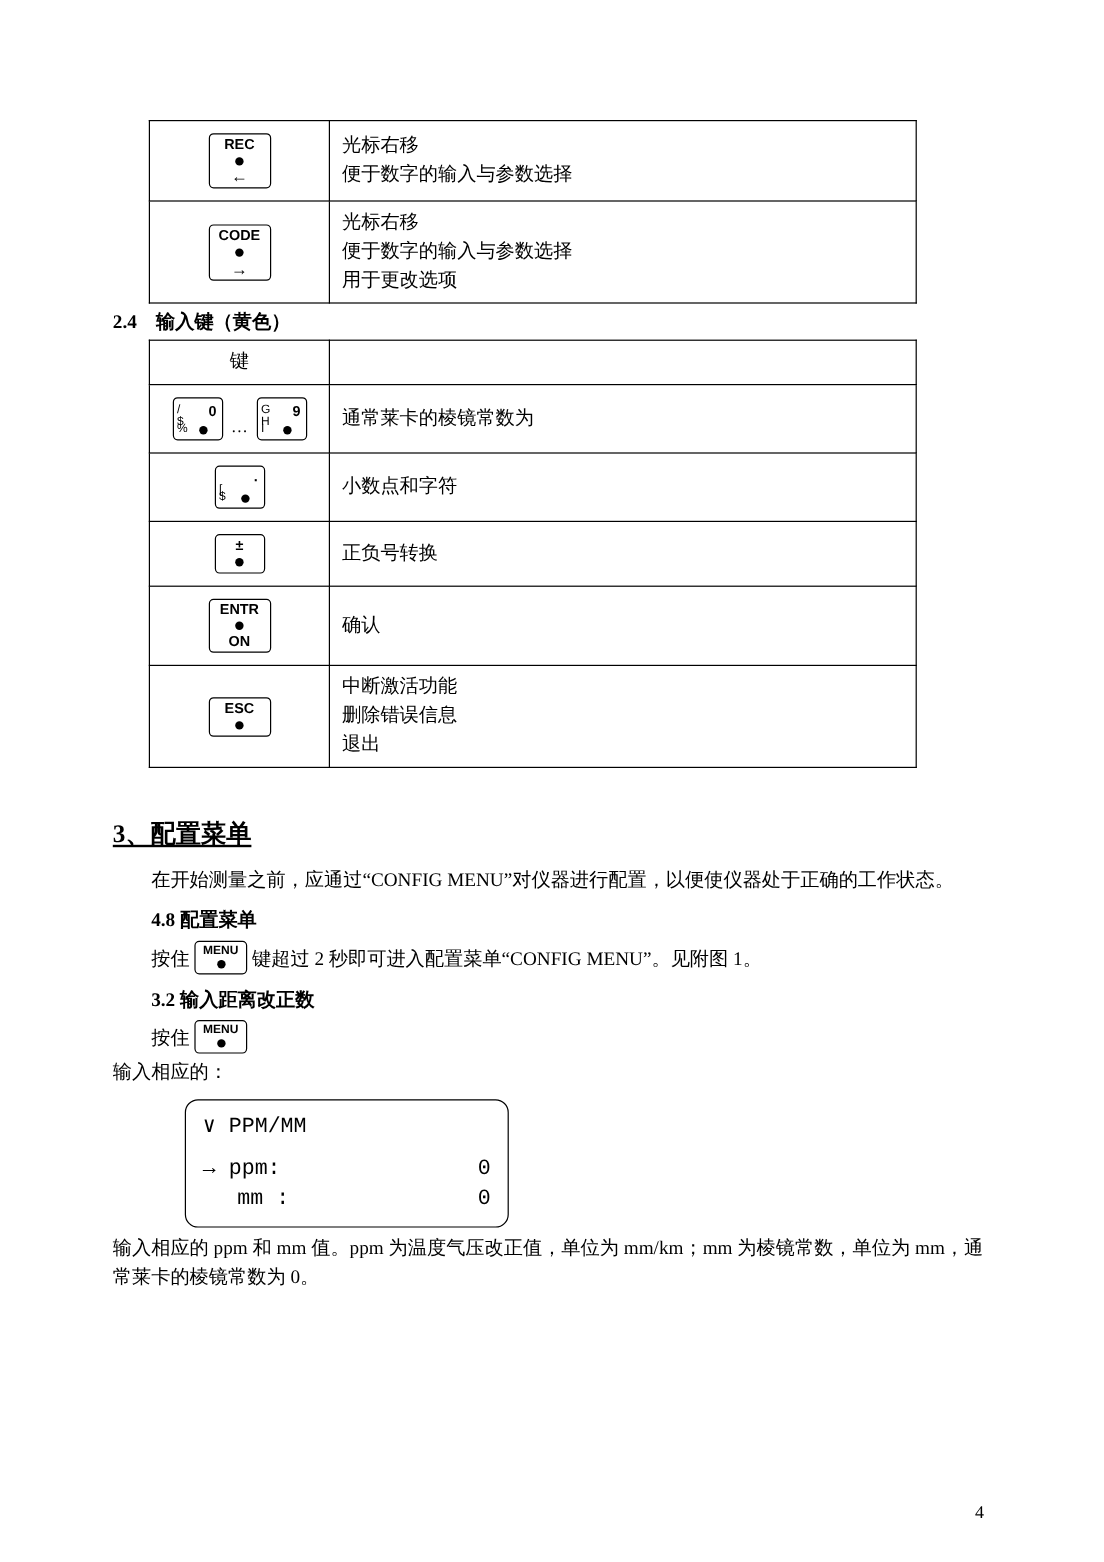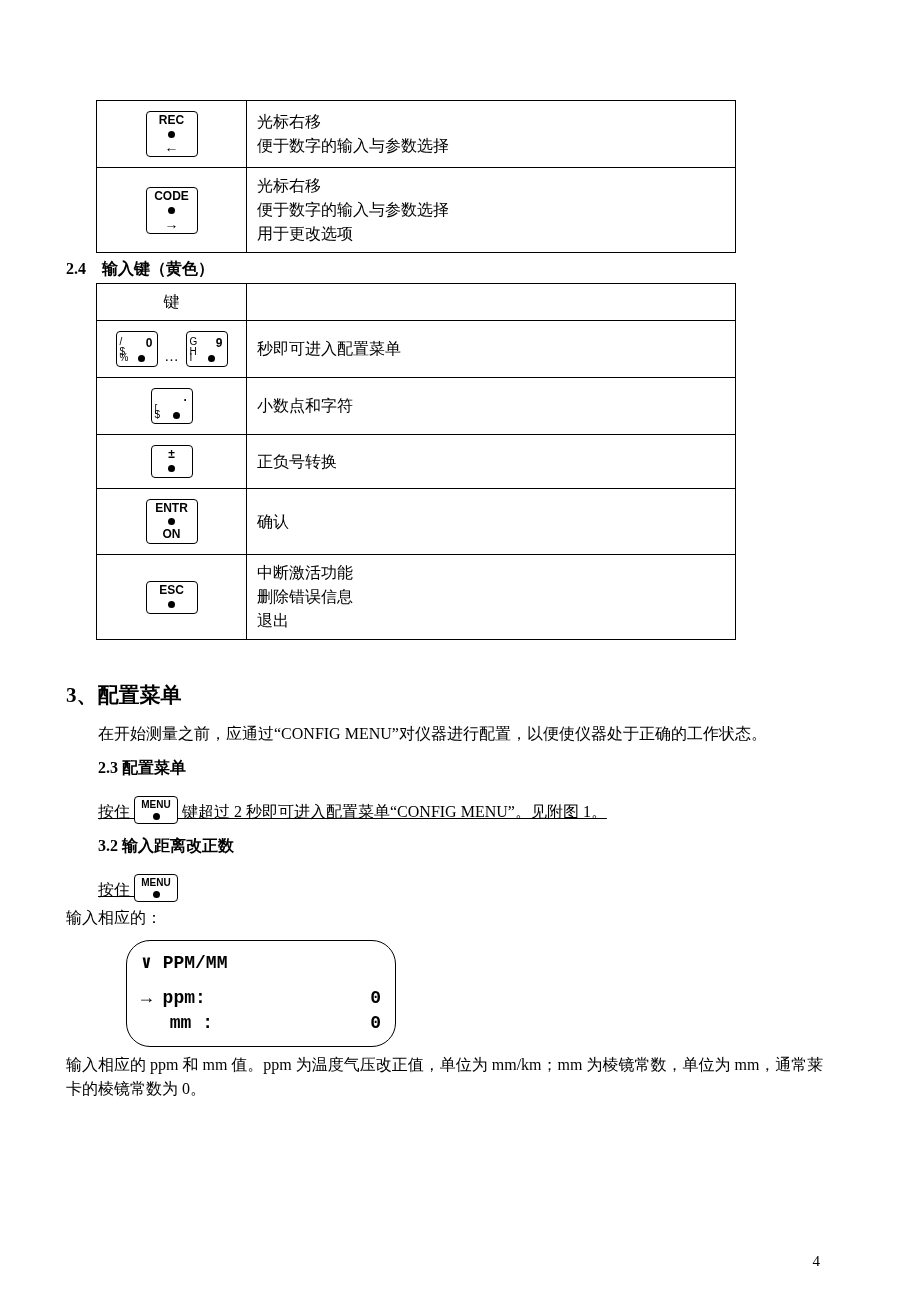--- a/index.html
+++ b/index.html
@@ -8,21 +8,21 @@
     background: #fff;
     font-family: "SimSun", "宋体", serif;
     font-size: 16px;
     color: #000;
     line-height: 1.5;
   }
   .page {
     width: 920px;
     min-height: 1302px;
     margin: 0 auto;
-    padding: 100px 90px 40px 66px;
+    padding: 100px 90px 40px 94px;
     box-sizing: border-box;
     position: relative;
   }
   table.keytable {
     border-collapse: collapse;
     width: 640px;
     margin-left: 30px;
     table-layout: fixed;
   }
   table.keytable td {
@@ -74,36 +74,36 @@
   .numkey .ml { position: absolute; left: 3px; top: 12px; }
   .numkey .bl { position: absolute; left: 3px; bottom: 1px; }
   .numkey .tr { position: absolute; right: 4px; top: 2px; font-size: 12px; font-weight: bold; }
   .numkey .brdot {
     position: absolute; right: 12px; bottom: 4px;
     width: 7px; height: 7px; background: #000; border-radius: 50%;
   }
   .elps { font-size: 14px; vertical-align: bottom; margin: 0 2px; }
 
   .sect-sub { font-size: 16px; font-weight: bold; margin: 4px 0 2px 0; }
-  h2.h3 { font-size: 21px; font-weight: bold; margin: 40px 0 10px 0; font-family: "SimSun","宋体",serif; }
+  h2.h3 { font-size: 21px; font-weight: bold; margin: 40px 0 10px 0; font-family: "SimSun","宋体",serif; text-decoration: underline; }
   .para { text-indent: 2em; margin: 6px 0; }
   .sub-head { font-weight: bold; margin: 10px 0 4px 2em; }
-  .inline-line { margin: 16px 0 2px 2em; text-decoration: underline; }
+  .inline-line { margin: 4px 0 2px 2em; }
   .inline-line .key { font-size: 10px; min-width: 34px; vertical-align: bottom; }
 
   .lcd {
     border: 1.5px solid #000;
-    border-radius: 24px;
+    border-radius: 11px;
     width: 240px;
     padding: 10px 14px;
     margin: 10px 0 6px 60px;
     font-family: "Courier New", monospace;
     font-size: 18px;
     line-height: 1.4;
-    font-weight: bold;
+    font-weight: normal;
   }
   .lcd .row { display: flex; justify-content: space-between; align-items: center; }
 
   .pagenum {
     position: absolute;
     bottom: 30px;
     right: 100px;
     font-size: 15px;
     font-family: "Times New Roman", serif;
   }
@@ -169,21 +169,21 @@
           </span>
           <span class="elps">…</span>
           <span class="numkey">
             <span class="tl">G</span>
             <span class="ml">H</span>
             <span class="bl">I</span>
             <span class="tr">9</span>
             <span class="brdot"></span>
           </span>
         </td>
-        <td>秒即可进入配置菜单</td>
+        <td>通常莱卡的棱镜常数为</td>
       </tr>
 
       <tr>
         <td class="keycell">
           <span class="numkey">
             <span class="ml">[</span>
             <span class="bl">$</span>
             <span class="tr">·</span>
             <span class="brdot"></span>
           </span>
@@ -223,21 +223,21 @@
 删除错误信息
 退出</td>
       </tr>
     </tbody>
   </table>
 
   <h2 class="h3">3、配置菜单</h2>
 
   <p class="para">在开始测量之前，应通过“CONFIG MENU”对仪器进行配置，以便使仪器处于正确的工作状态。</p>
 
-  <div class="sub-head">2.3 配置菜单</div>
+  <div class="sub-head">4.8 配置菜单</div>
   <div class="inline-line">
     <span>按住</span>
     <span class="key">
       <span class="lbl">MENU</span>
       <span class="dot"></span>
     </span>
     <span>键超过 2 秒即可进入配置菜单“CONFIG MENU”。见附图 1。</span>
   </div>
 
   <div class="sub-head">3.2 输入距离改正数</div>

